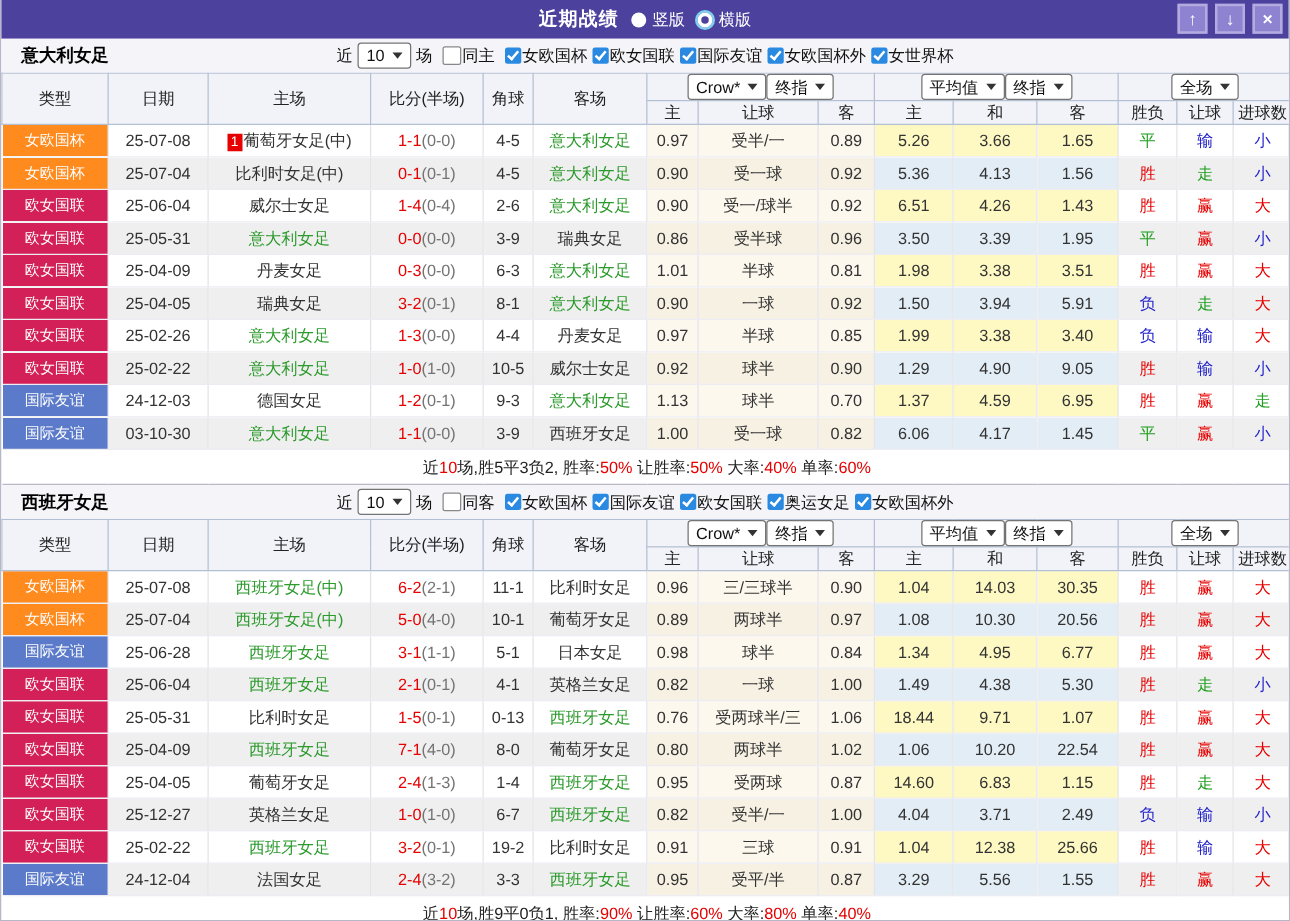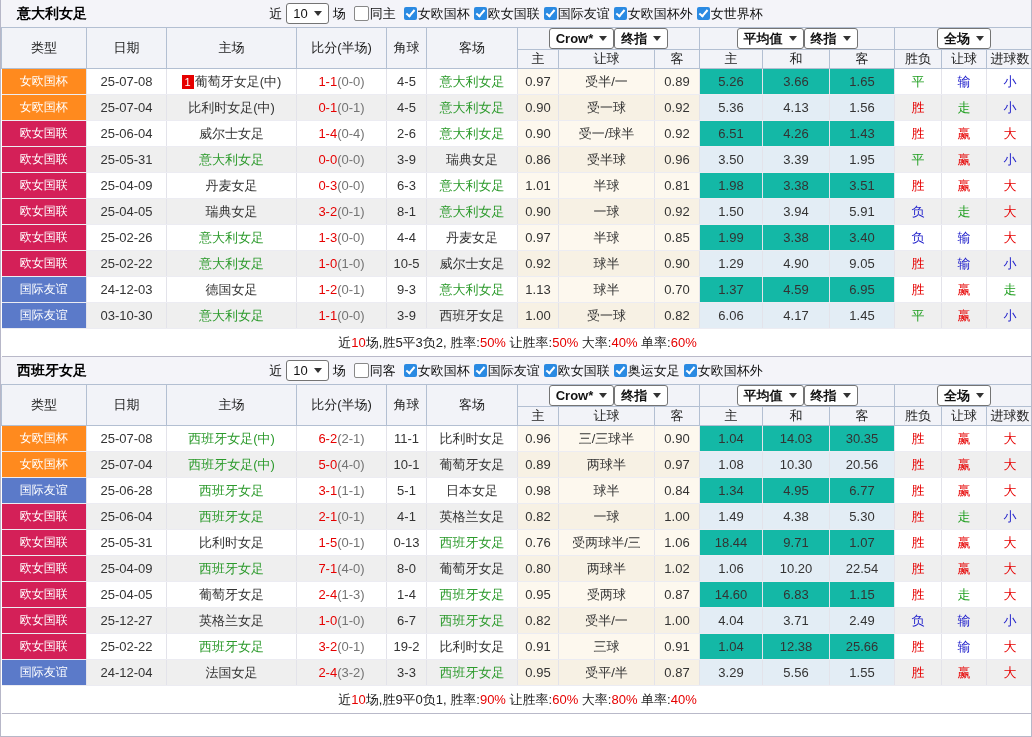--- a/index.html
+++ b/index.html
@@ -25,42 +25,60 @@
   .cb.un::after{display:none;}
   
   .sel{display:inline-flex;align-items:center;gap:6px;background:#fff;border:1px solid #747474;border-radius:3px;padding:1px 6px;font-size:13px;color:#111;height:17px;cursor:pointer;}
   .caret{width:0;height:0;border-left:4px solid transparent;border-right:4px solid transparent;border-top:5px solid #333;display:inline-block;}
   
   table{border-collapse:collapse;table-layout:fixed;width:1032px;font-size:13px;}
   thead th{background:#f2f3f8;border:1px solid #b3bfd2;font-weight:normal;color:#222;padding:0;}
   .h-top th{height:20px;}
   .h-sub th{height:17px;}
   .hgrp{vertical-align:middle;}
-  .hgrp .grpwrap{display:flex;justify-content:center;gap:0;align-items:center;font-weight:bold;}
+  .hgrp .grpwrap{display:flex;justify-content:center;gap:0;align-items:center;}
   tbody td{border-right:1px solid #e3e3ea;border-bottom:1px solid #ececf2;height:25px;text-align:center;color:#333;padding:0;overflow:hidden;white-space:nowrap;}
   tbody tr.alt td{background:#efefef;}
   td.c-type{color:#fff;font-size:12px;}
   tr.alt td.c-type{}
   td.cream{background:#fdf8ee;}
   tr.alt td.cream{background:#f7f1e4;}
-  td.avgc{background:#14b8a6;}
+  td.avgc{background:#fef9c3;}
   tr.alt td.avgc{background:#e3edf5;}
   .green{color:#2c9a2c;}
   .score-main{color:#e60000;}
   .score-half{color:#737373;}
   .rk{background:#e60000;color:#fff;font-size:11px;padding:0 3px;margin-right:1px;display:inline-block;line-height:14px;}
   tfoot td{height:25px;text-align:center;font-size:13px;color:#222;border-bottom:1px solid #b9b9c9;background:#fff;}
   .seg-red{color:#e60000;}
   .section{border-top:none;}
 </style>
 </head>
 <body>
 
 <div class="window">
 
+  <div class="titlebar">
+    <div class="title-center">
+      <span class="title">近期战绩</span>
+      <span class="radio-item">
+        <span class="radio-a"></span>
+        <span>竖版</span>
+      </span>
+      <span class="radio-item">
+        <span class="radio-b"></span>
+        <span>横版</span>
+      </span>
+    </div>
+    <div class="tb-btns">
+      <span class="tb-btn"><span>↑</span></span>
+      <span class="tb-btn"><span>↓</span></span>
+      <span class="tb-btn"><span>×</span></span>
+    </div>
+  </div>
 
   <div class="section">
     <div class="filter-row">
       <span class="team">意大利女足</span>
       <div class="controls">
         <span>近</span>
         <span class="sel">
           <span>10</span>
           <span class="caret"></span>
         </span>

